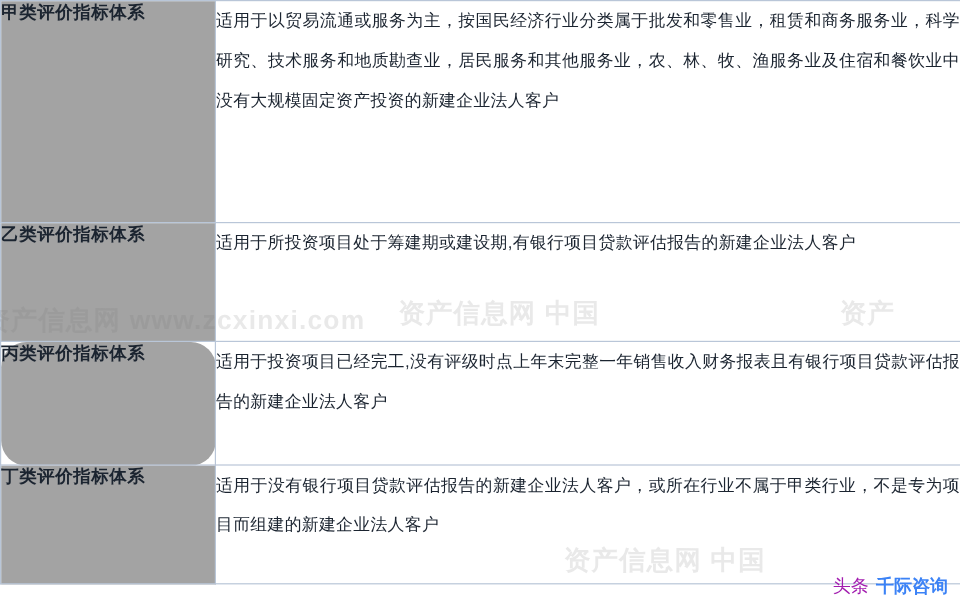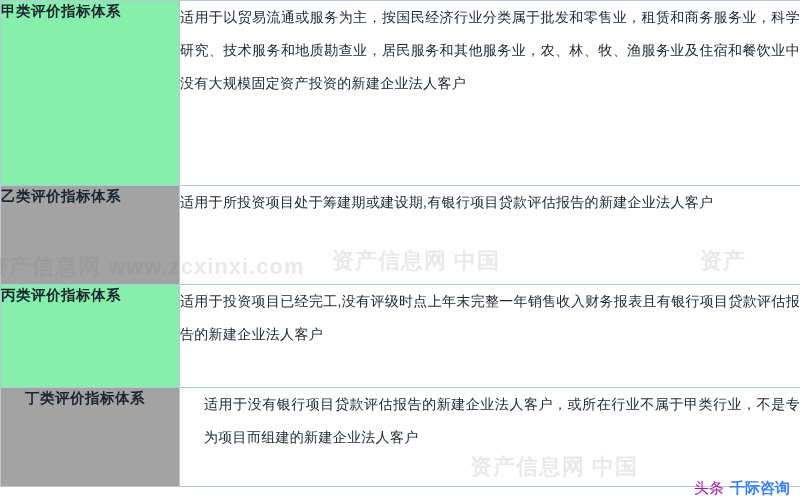--- a/index.html
+++ b/index.html
@@ -50,21 +50,21 @@
     border-collapse: collapse;
     table-layout: fixed;
   }
   table.matrix td {
     border: 1px solid #b9c6d8;
     vertical-align: top;
     padding: 0;
   }
   td.label-cell {
     width: 178px;
-    background: #86efac;
+    background: #a3a3a3;
     padding: 12px 10px 12px 12px;
     font-size: 14.5px;
     font-weight: 700;
     color: #1b2430;
     line-height: 1.5;
     letter-spacing: 0.5px;
     white-space: nowrap;
   }
   tr.alt td.label-cell {
     background: #a3a3a3;
@@ -75,22 +75,22 @@
     padding: 12px 16px 12px 14px;
     font-size: 14px;
     color: #1b2430;
     line-height: 2.35;
     text-align: justify;
     letter-spacing: 0.3px;
     margin-top: 24px;
   }
   tr.r0 td { height: 184px; }
   tr.r1 td { height: 98px; }
-  tr.r2 td { height: 102px; }
-  tr.r3 td { height: 98px; padding-left: 24px; }
+  tr.r2 td { height: 102px; border-radius: 21px; }
+  tr.r3 td { height: 98px; }
 
   .footer-brand {
     position: absolute;
     right: 10px;
     bottom: 6px;
     z-index: 6;
     display: flex;
     align-items: center;
     gap: 6px;
     font-size: 15px;

